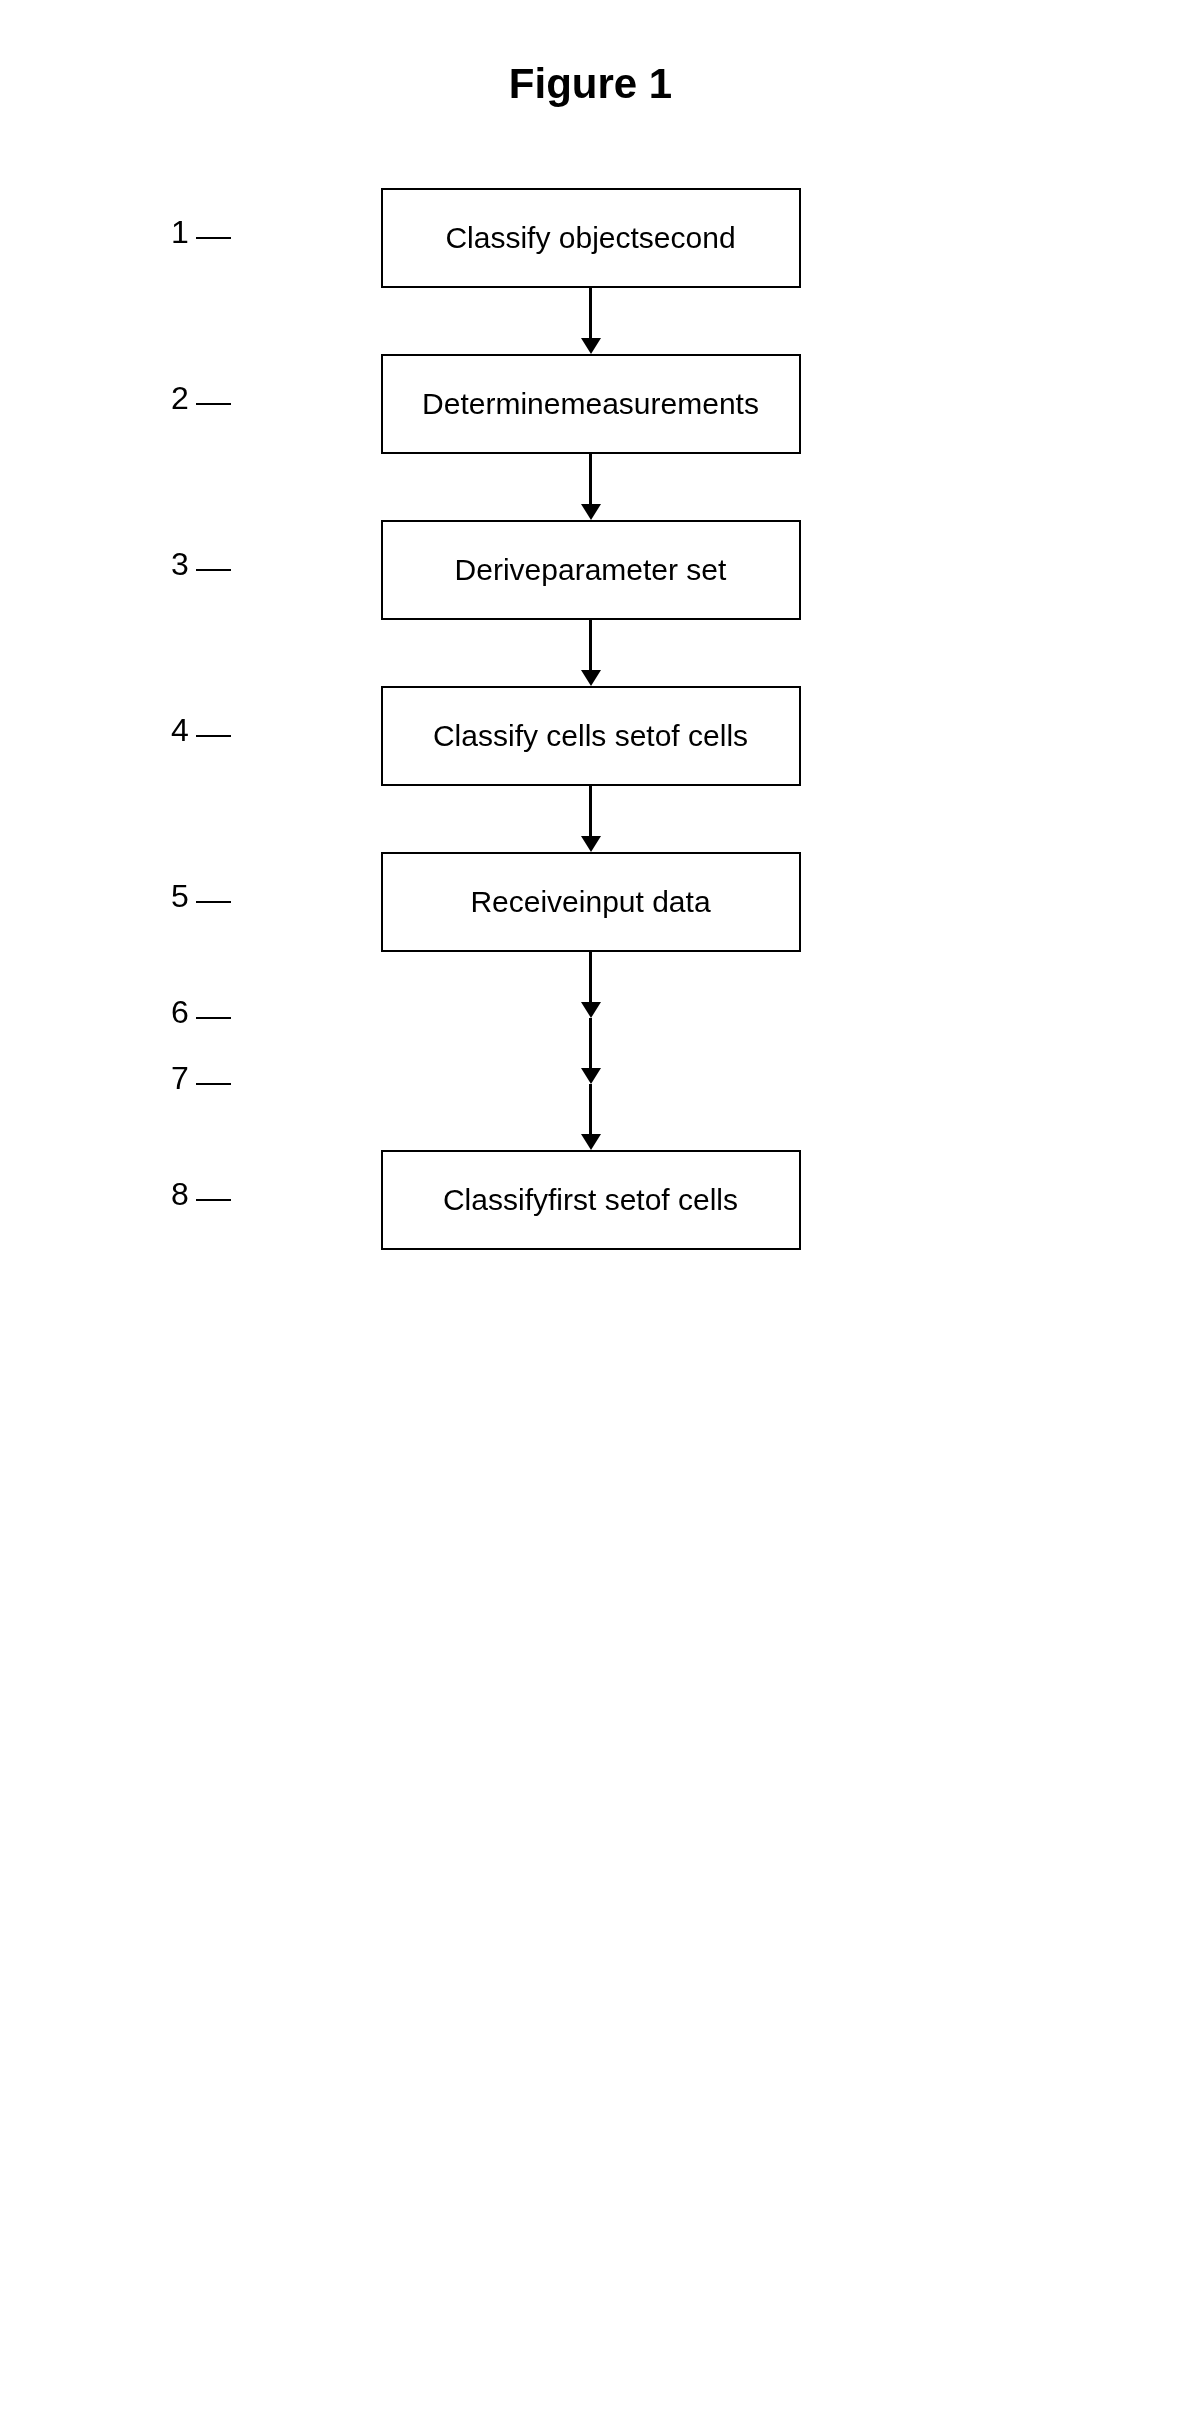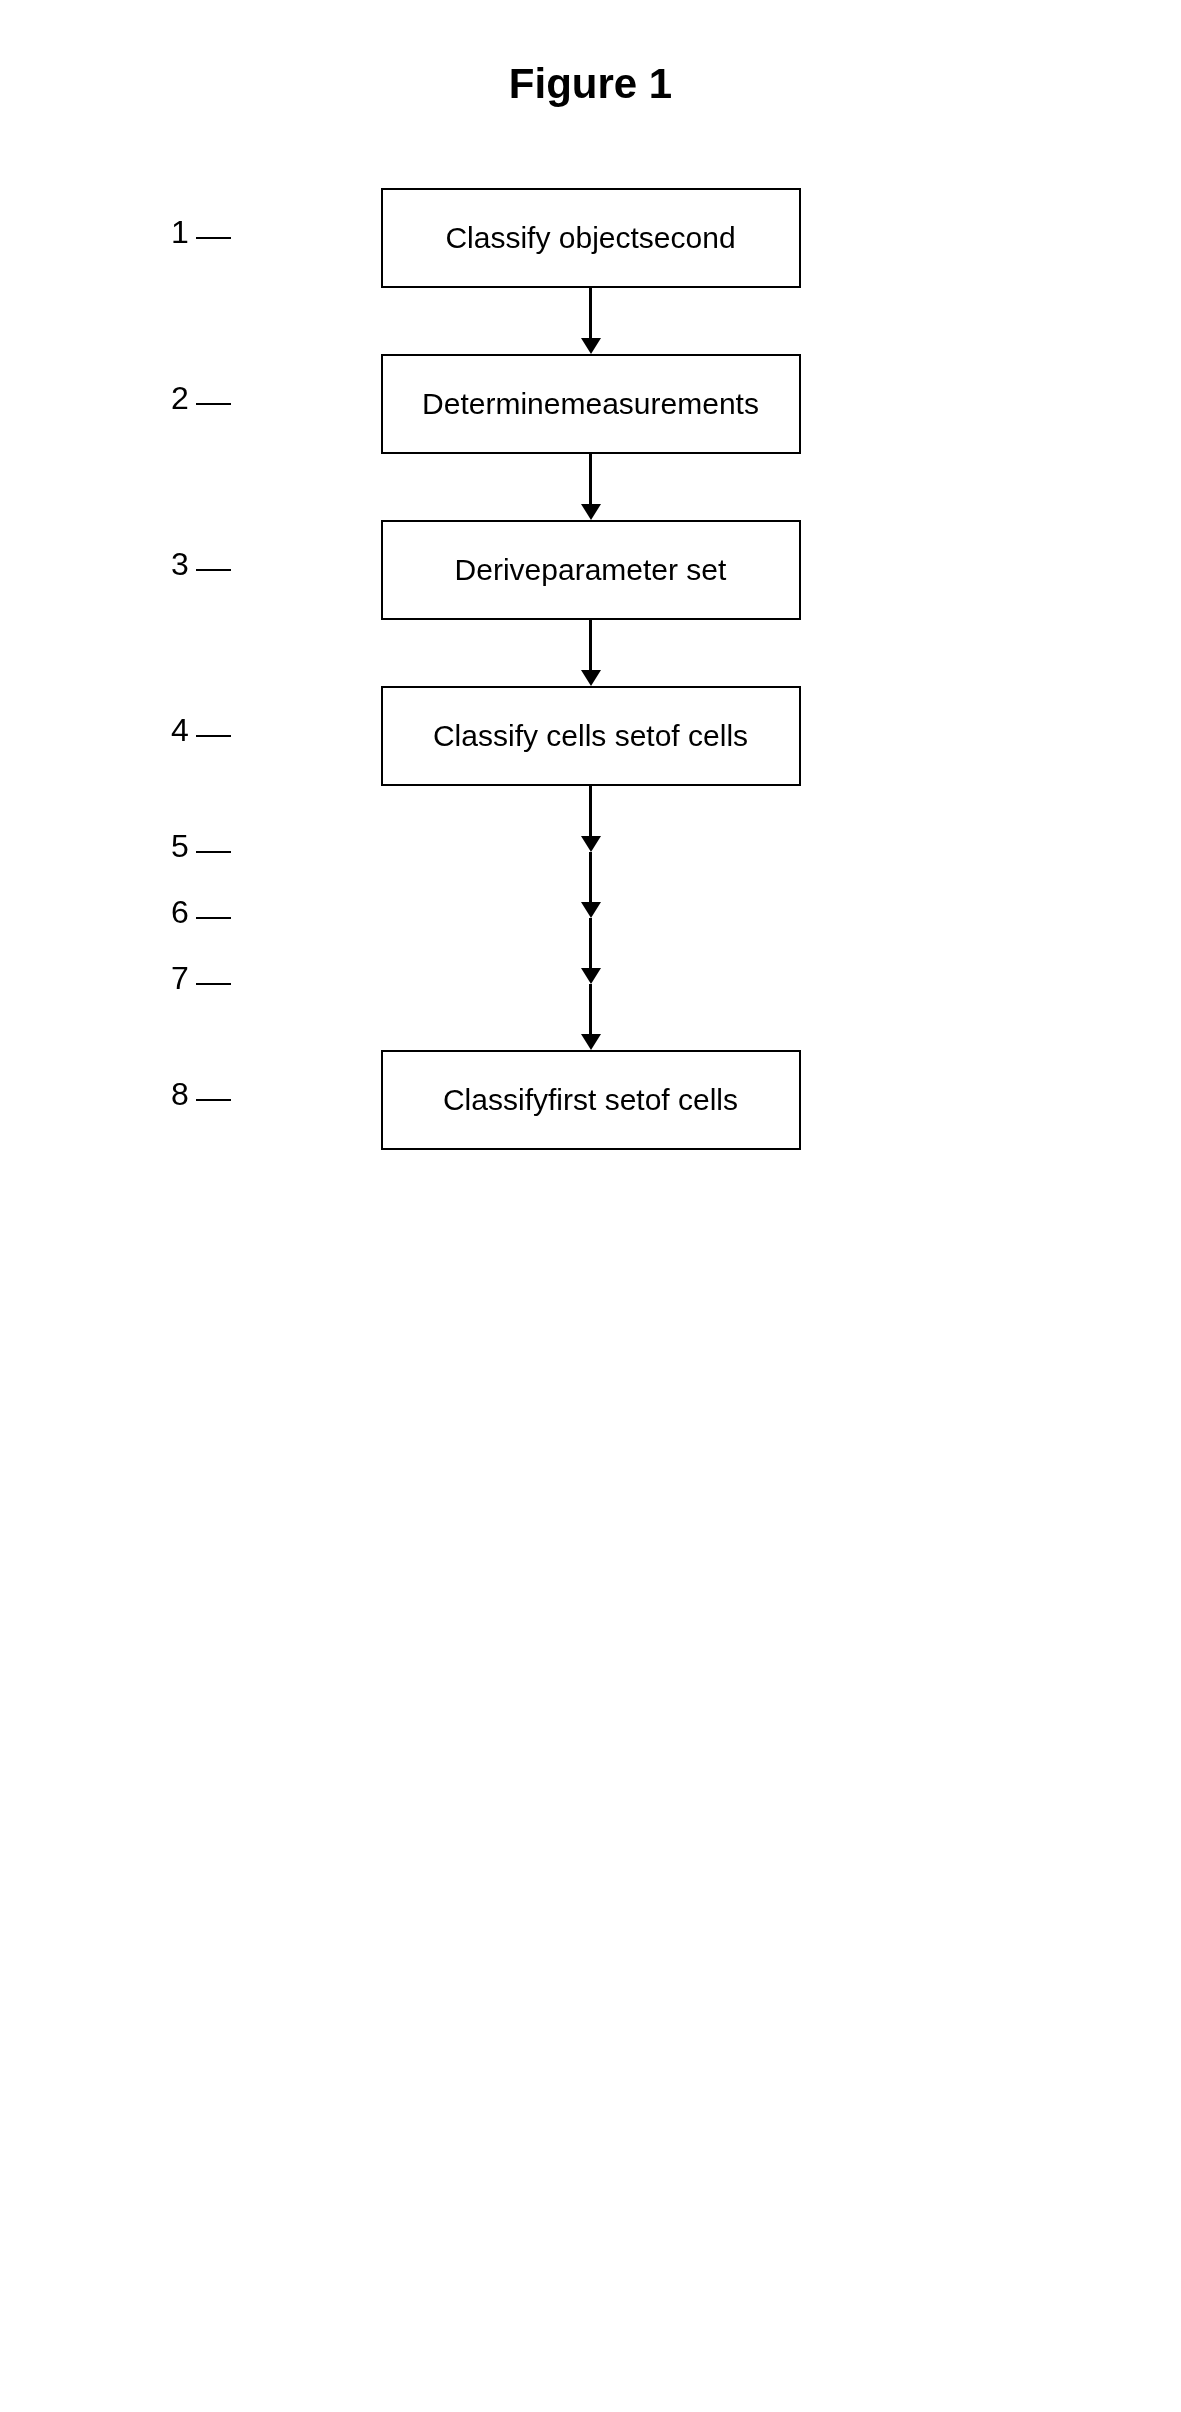--- a/index.html
+++ b/index.html
@@ -152,20 +152,25 @@
       <div class="arrow-wrapper">
         <div class="arrow-line"></div>
         <div class="arrow-head"></div>
       </div>
       <div style="display: flex; flex-direction: column; align-items: center; width: 100%; position: relative;">
         <div style="position: relative; display: flex; align-items: center; justify-content: center; width: 100%;">
           <svg width="200" height="60" style="position: absolute; left: 0px; top: 50%; transform: translateY(-50%); overflow: visible;">
             <text x="30" y="35" font-size="32" font-family="Arial, sans-serif">5</text>
             <path d="M 55 30 Q 80 30 90 30" stroke="#000" stroke-width="2" fill="none"></path>
           </svg>
+          <div class="step-box">
+            <span>Receive</span>
+            <br>
+            <span>input data</span>
+          </div>
         </div>
       </div>
       <div class="arrow-wrapper">
         <div class="arrow-line"></div>
         <div class="arrow-head"></div>
       </div>
       <div style="display: flex; flex-direction: column; align-items: center; width: 100%; position: relative;">
         <div style="position: relative; display: flex; align-items: center; justify-content: center; width: 100%;">
           <svg width="200" height="60" style="position: absolute; left: 0px; top: 50%; transform: translateY(-50%); overflow: visible;">
             <text x="30" y="35" font-size="32" font-family="Arial, sans-serif">6</text>

